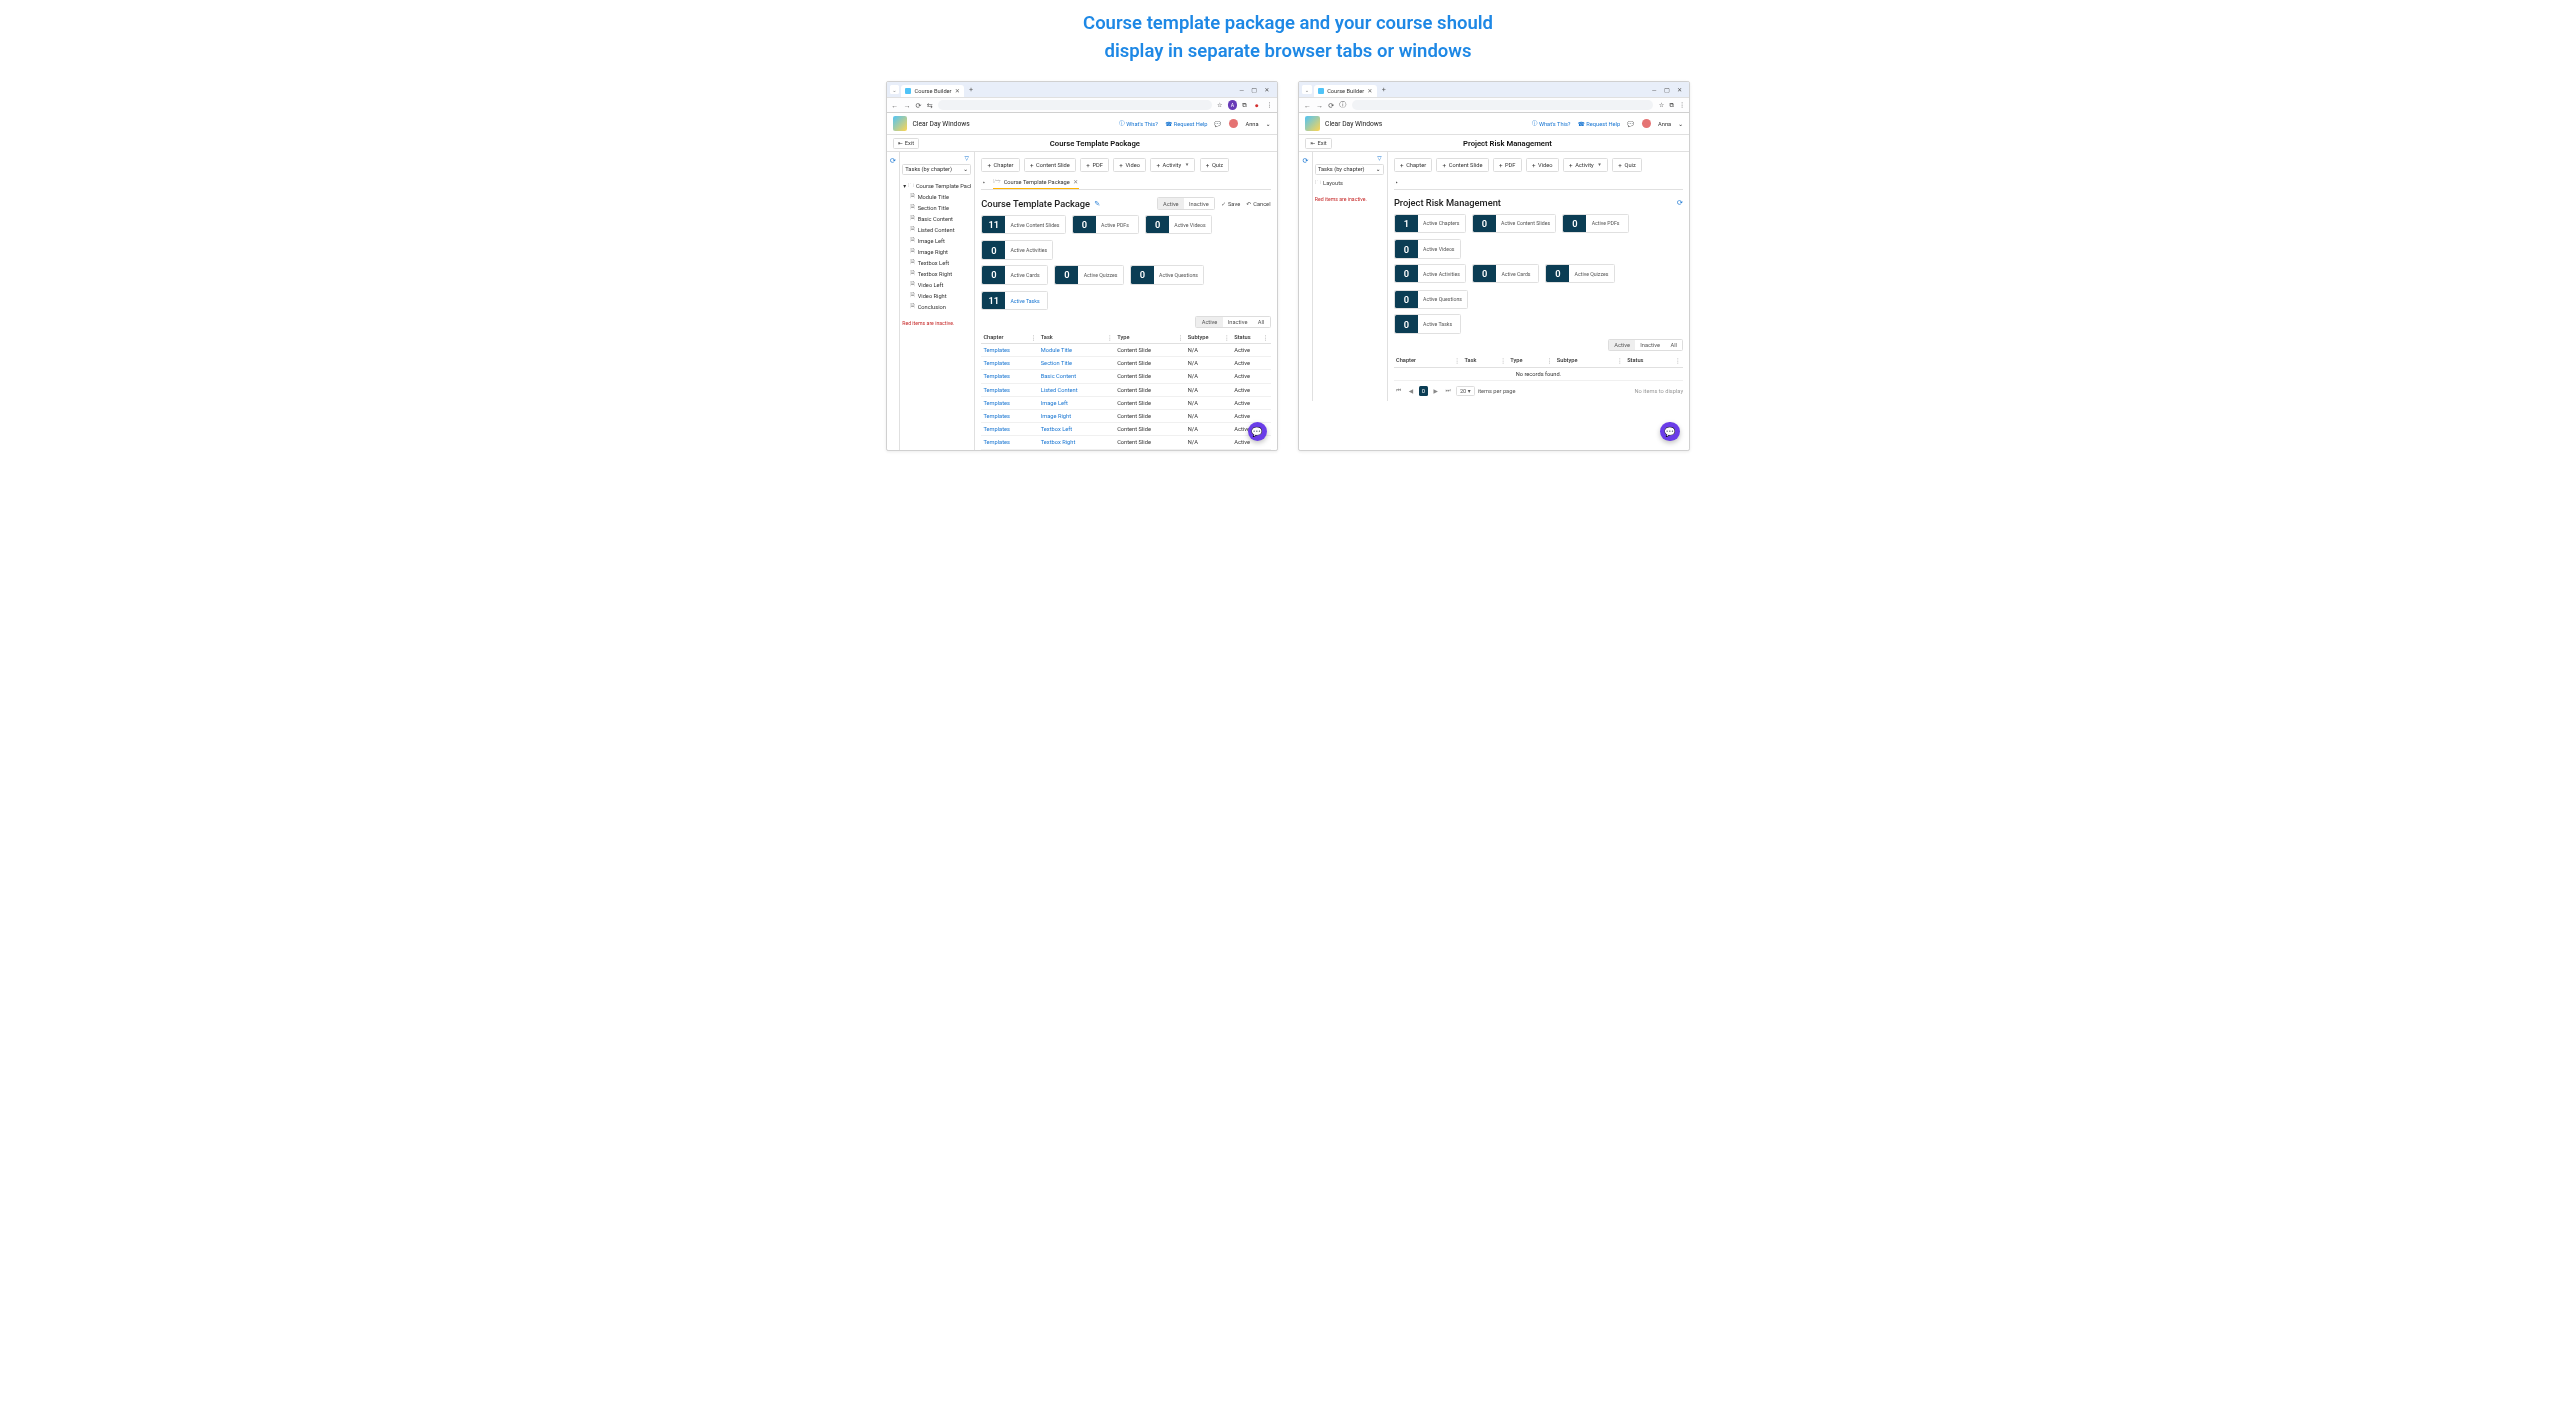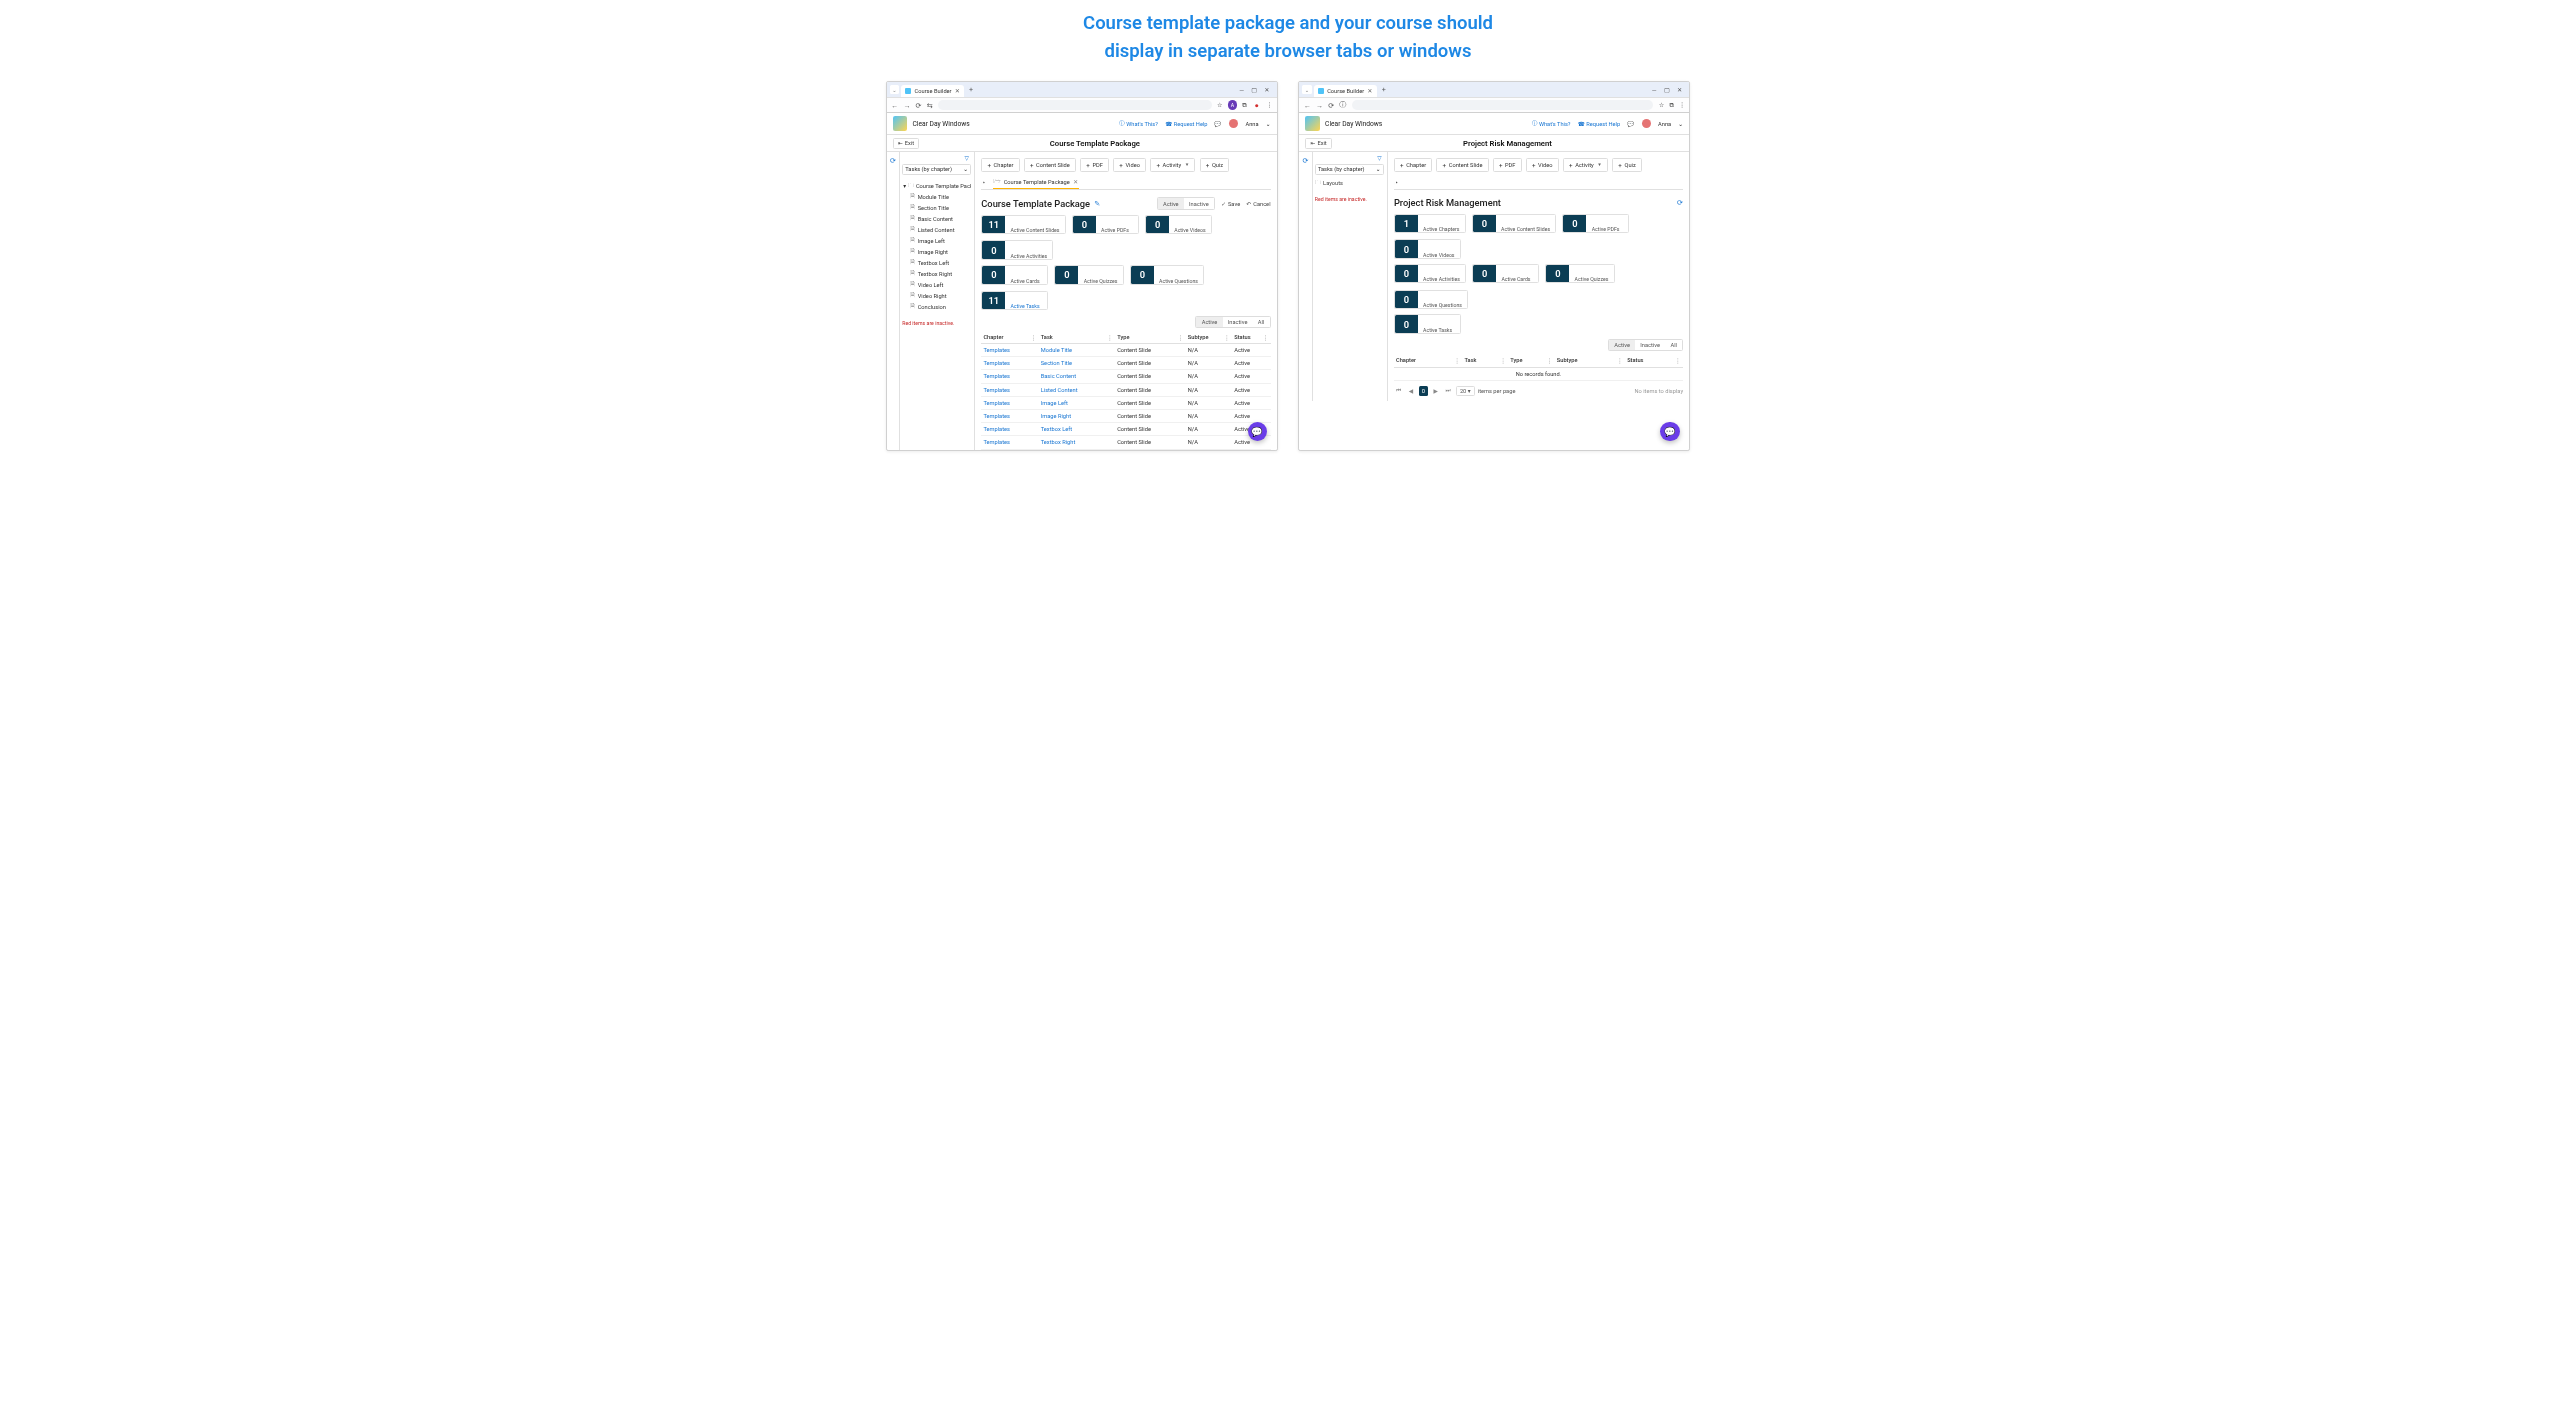--- a/index.html
+++ b/index.html
@@ -75,21 +75,21 @@
 .hdr-row .edit { color:#1976d2; font-size:7.2px;}
 .hdr-row .right { margin-left:auto; display:flex; align-items:center; gap:6.2px;}
 .seg { display:flex; border:0.5px solid #ddd; border-radius:1.5px; overflow:hidden;}
 .seg span { padding:2.1px 5.2px; font-size:5.7px; color:#555;}
 .seg span.on { background:#eee; }
 .ghost-link { display:flex; align-items:center; gap:2.1px; font-size:5.7px; color:#444;}
 .refresh-right { color:#1976d2; font-size:7.2px;}
 
 
 .stats { display:flex; gap:6.2px; flex-wrap:wrap; margin-bottom:5.2px;}
-.stat { display:flex; align-items:flex-end; border:0.5px solid #e0e0e0; border-radius:1.5px; min-width:67px; flex:0 0 auto;}
+.stat { display:flex; align-items:center; border:0.5px solid #e0e0e0; border-radius:1.5px; min-width:67px; flex:0 0 auto;}
 .stat .num { background:#0b3d54; color:#fff; font-size:9.3px; font-weight:600; width:23px; height:17.5px; display:flex; align-items:center; justify-content:center; border-radius:1.5px 0 0 1.5px;}
 .stat .lbl { font-size:5.2px; color:#555; padding:0 5.2px;}
 .stat .lbl.link { color:#1976d2; }
 
 
 .tbl-filter { display:flex; justify-content:flex-end; margin:4.1px 0 3.1px;}
 .tbl-filter .seg span.all { }
 
 
 table.data { width:100%; border-collapse:collapse; font-size:5.7px; }

